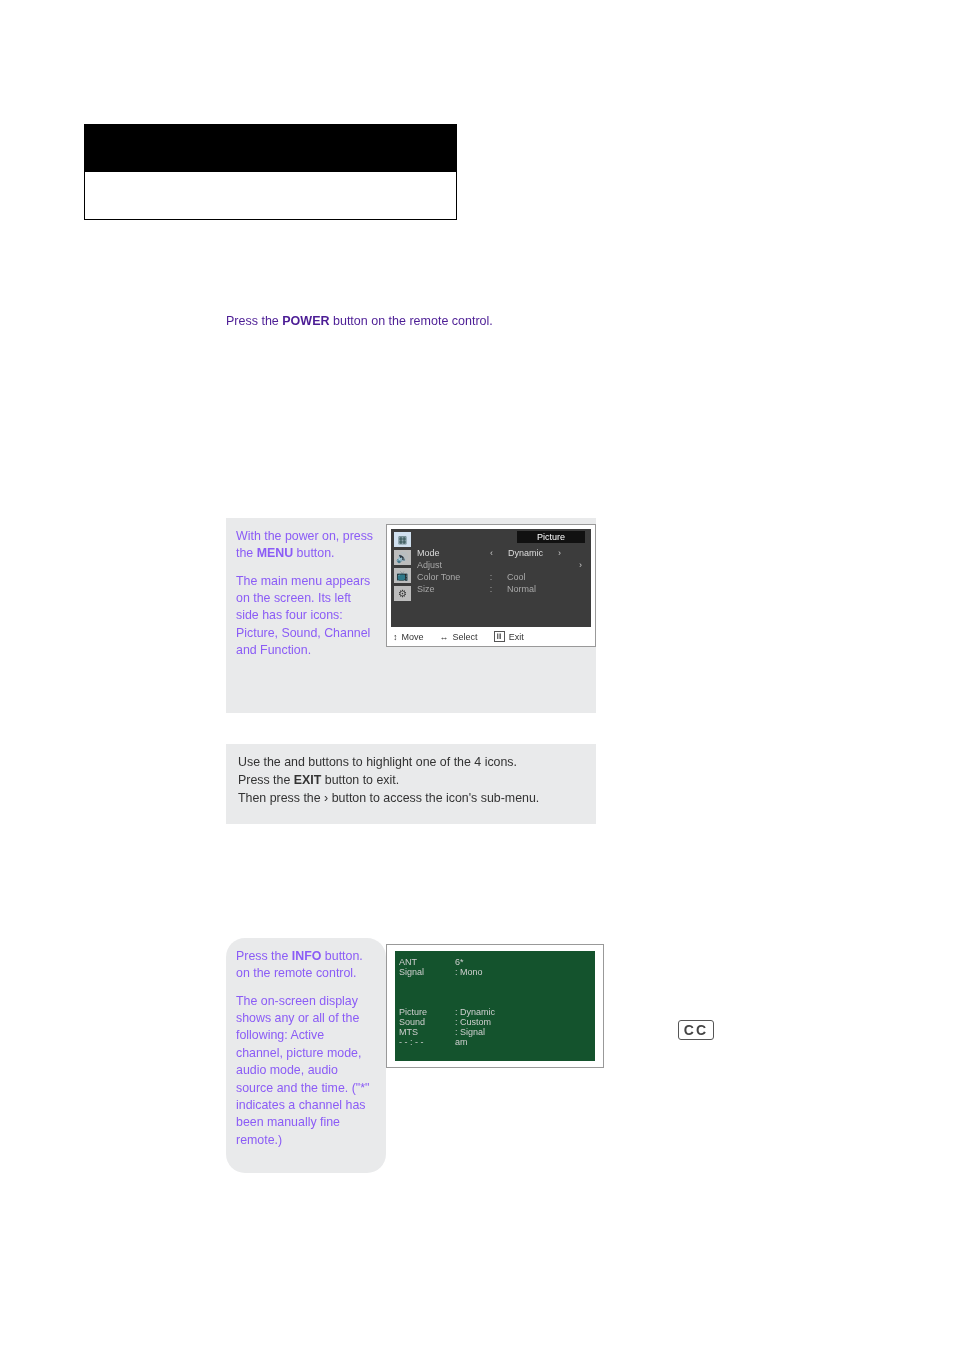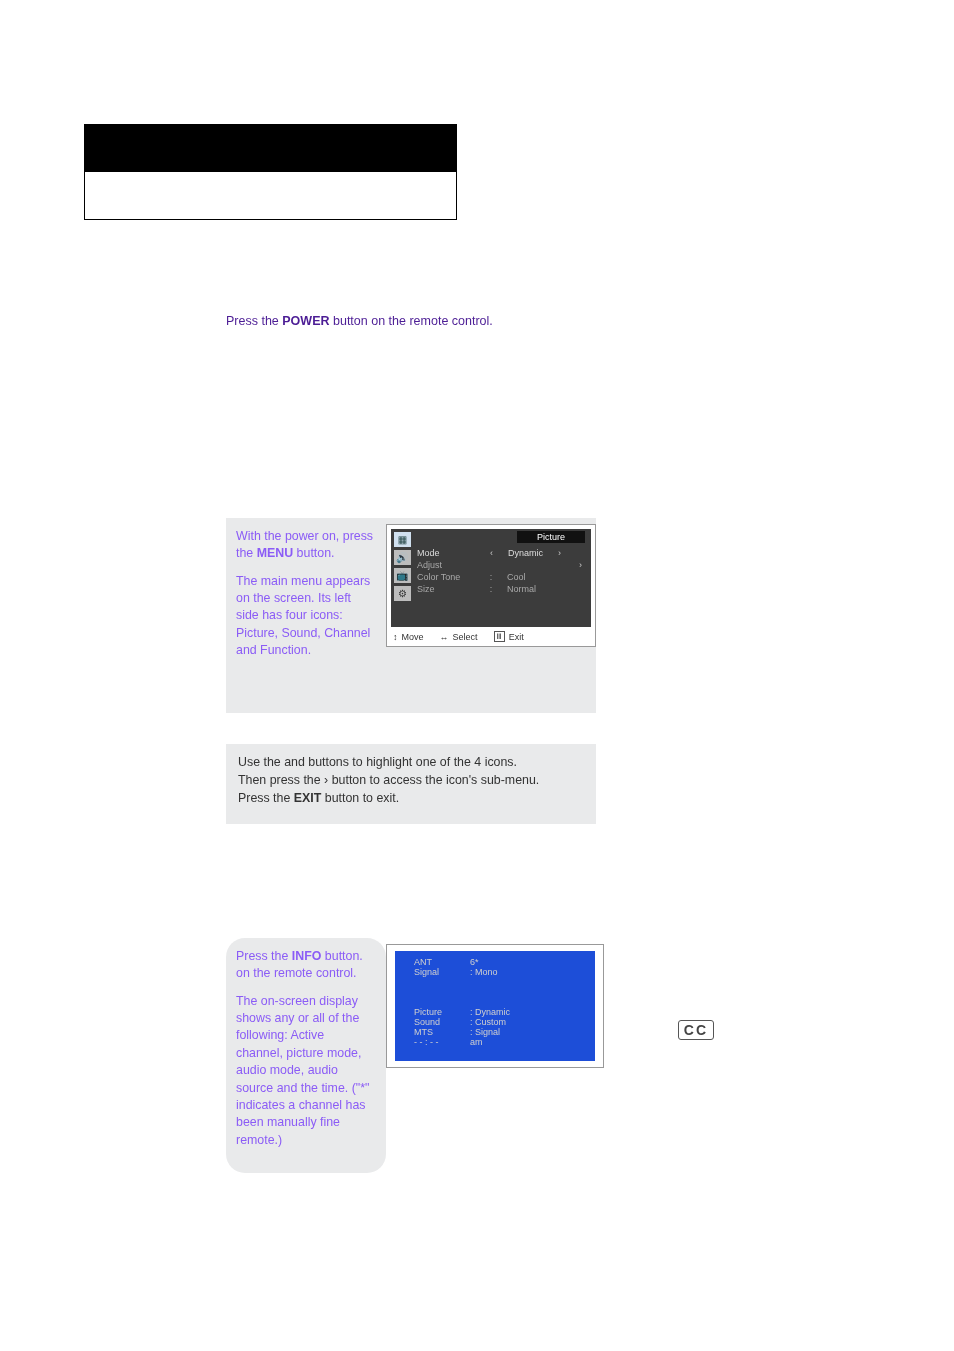--- a/index.html
+++ b/index.html
@@ -178,23 +178,23 @@
 
   
   .info-wrap {
     border: 1px solid #999;
     background: #fff;
     width: 200px;
     padding: 6px 8px;
     font-size: 9.5px;
   }
   .info-inner {
-    background: #1d4ed8;
+    background: #14532d;
     color: #cfcfcf;
-    padding: 6px 19px;
+    padding: 6px 4px;
     min-height: 110px;
     box-sizing: border-box;
     font-size: 9px;
   }
   .info-inner .row { display:flex; gap:8px; }
   .info-inner .row .l { width:48px; }
   .info-block { margin-top: 30px;}
   .sec4row { display:flex; align-items:flex-start; }
 
   
@@ -294,24 +294,24 @@
       </div>
     </div>
   </div>
 
   <div class="section sec3">
     <div class="graybox grayfull">
       <div>
         <span>Use the </span><span class="chev"></span><span> and </span><span class="chev"></span><span> buttons to highlight one of the 4 icons.</span>
       </div>
       <div>
+        <span>Press the </span><span class="bold">EXIT</span><span> button to exit.</span>
+      </div>
+      <div>
         <span>Then press the </span><span class="chev">›</span><span> button to access the icon's sub-menu.</span>
-      </div>
-      <div>
-        <span>Press the </span><span class="bold">EXIT</span><span> button to exit.</span>
       </div>
     </div>
   </div>
 
   <div class="section sec4">
     <div class="sec4row">
       <div class="graybox graytext" style="flex:0 0 160px; min-height:235px;">
         <div>
           <span>Press the </span><span class="bold">INFO</span><span> button. on the remote control.</span>
         </div>

